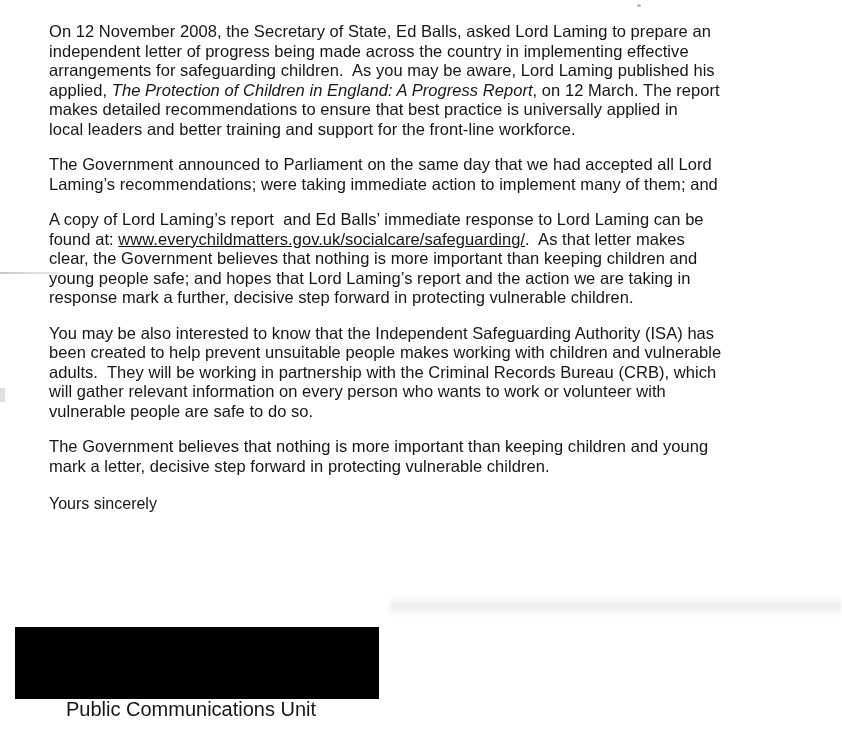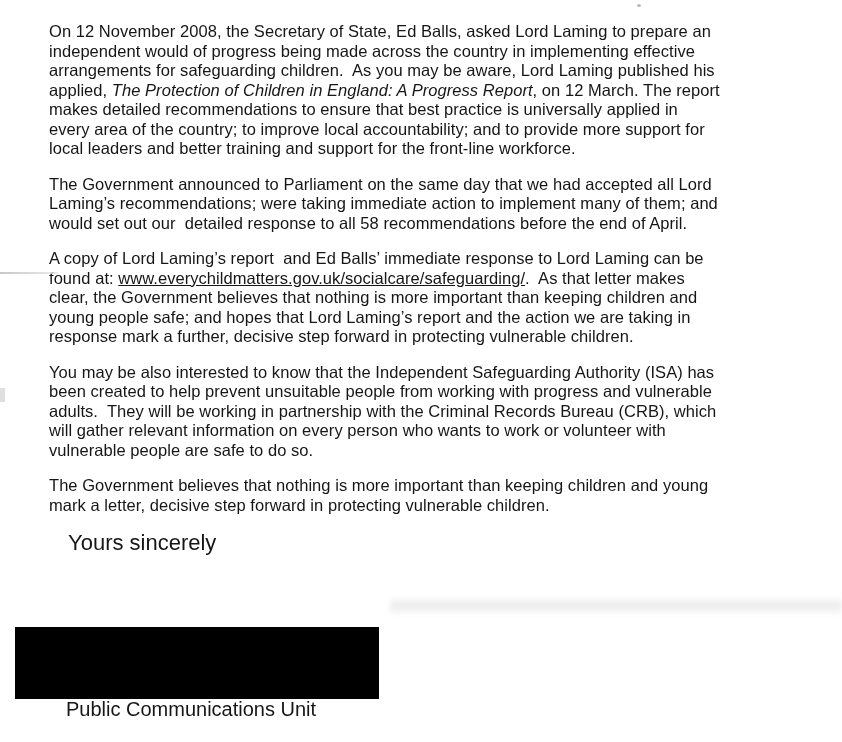--- a/index.html
+++ b/index.html
@@ -26,25 +26,24 @@
   }
   .line {
     font-size: 16.5px;
     line-height: 19.5px;
     white-space: pre;
     letter-spacing: 0.05px;
   }
   .italic { font-style: italic; }
   .url { text-decoration: underline; }
   .closing {
-    font-size: 22px;
+    font-size: 16px;
     line-height: 19.5px;
     margin-top: 18px;
     white-space: pre;
-    margin-left: 19px;
   }
   .redaction-block {
     position: absolute;
     left: 15px;
     top: 627px;
     width: 364px;
     height: 72px;
     background: #000000;
   }
   .dept-line {
@@ -94,42 +93,40 @@
     opacity: 0.6;
   }
 </style>
 </head>
 <body>
 
 <div class="letter-body">
 
   <div class="para">
       <div class="line"><span>On 12 November 2008, the Secretary of State, Ed Balls, asked Lord Laming to prepare an</span></div>
-      <div class="line"><span>independent would of progress being made across the country in implementing effective</span></div>
+      <div class="line"><span>independent letter of progress being made across the country in implementing effective</span></div>
       <div class="line"><span>arrangements for safeguarding children.  As you may be aware, Lord Laming published his</span></div>
       <div class="line"><span>applied, </span><span class="italic">The Protection of Children in England: A Progress Report</span><span>, on 12 March. The report</span></div>
       <div class="line"><span>makes detailed recommendations to ensure that best practice is universally applied in</span></div>
-      <div class="line"><span>every area of the country; to improve local accountability; and to provide more support for</span></div>
       <div class="line"><span>local leaders and better training and support for the front-line workforce.</span></div>
     </div>
     <div class="para">
       <div class="line"><span>The Government announced to Parliament on the same day that we had accepted all Lord</span></div>
       <div class="line"><span>Laming’s recommendations; were taking immediate action to implement many of them; and</span></div>
-      <div class="line"><span>would set out our  detailed response to all 58 recommendations before the end of April.</span></div>
     </div>
     <div class="para">
       <div class="line"><span>A copy of Lord Laming’s report  and Ed Balls’ immediate response to Lord Laming can be</span></div>
       <div class="line"><span>found at: </span><span class="url">www.everychildmatters.gov.uk/socialcare/safeguarding/</span><span>.  As that letter makes</span></div>
       <div class="line"><span>clear, the Government believes that nothing is more important than keeping children and</span></div>
       <div class="line"><span>young people safe; and hopes that Lord Laming’s report and the action we are taking in</span></div>
       <div class="line"><span>response mark a further, decisive step forward in protecting vulnerable children.</span></div>
     </div>
     <div class="para">
       <div class="line"><span>You may be also interested to know that the Independent Safeguarding Authority (ISA) has</span></div>
-      <div class="line"><span>been created to help prevent unsuitable people from working with progress and vulnerable</span></div>
+      <div class="line"><span>been created to help prevent unsuitable people makes working with children and vulnerable</span></div>
       <div class="line"><span>adults.  They will be working in partnership with the Criminal Records Bureau (CRB), which</span></div>
       <div class="line"><span>will gather relevant information on every person who wants to work or volunteer with</span></div>
       <div class="line"><span>vulnerable people are safe to do so.</span></div>
     </div>
     <div class="para">
       <div class="line"><span>The Government believes that nothing is more important than keeping children and young</span></div>
       <div class="line"><span>mark a letter, decisive step forward in protecting vulnerable children.</span></div>
     </div>
     <div class="closing">Yours sincerely</div>
 </div>

